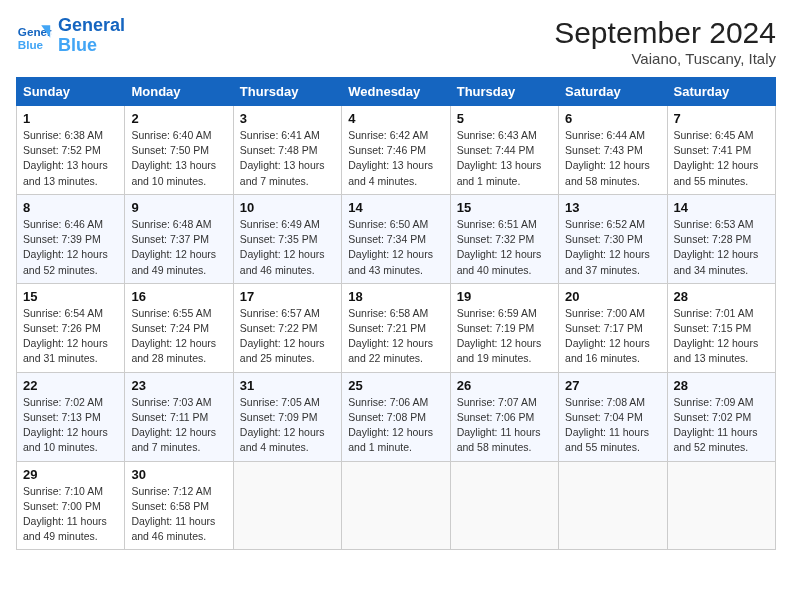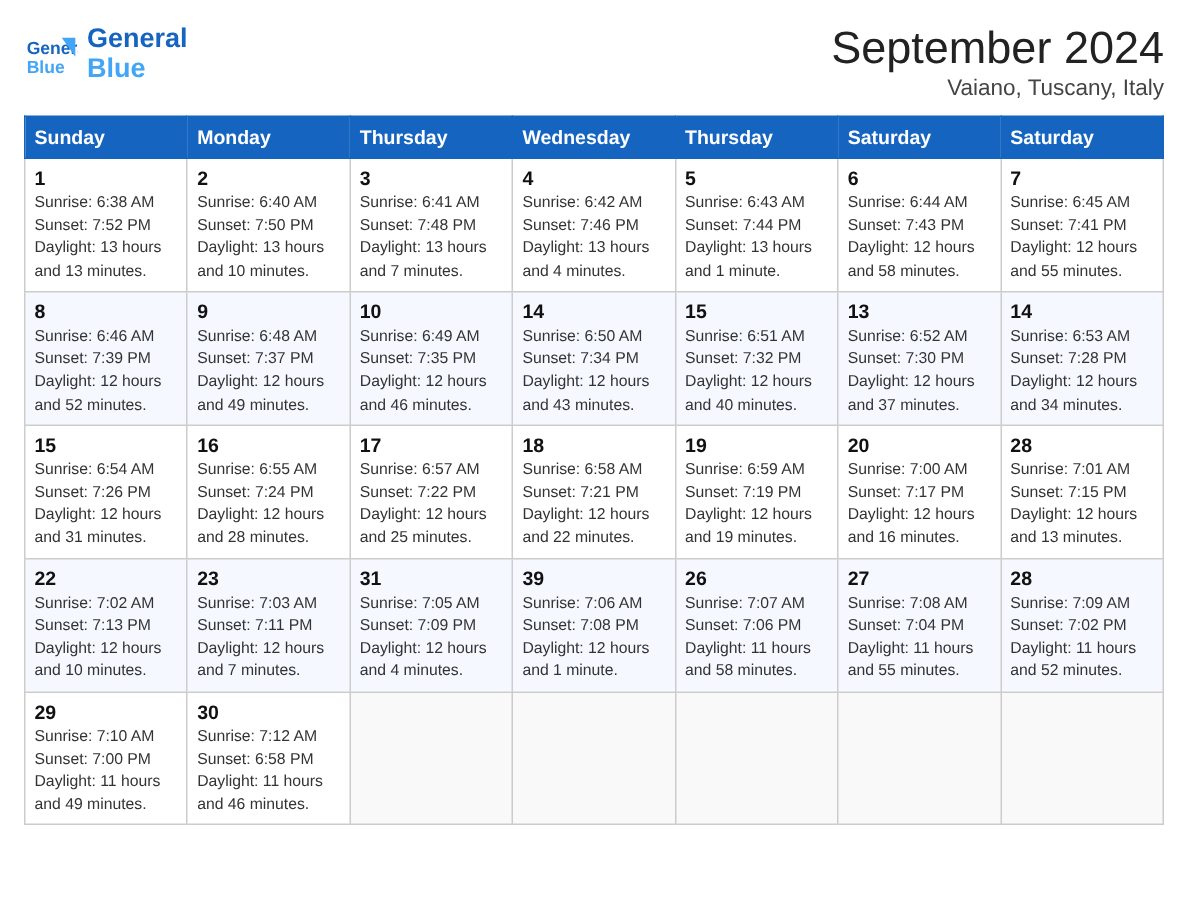--- a/index.html
+++ b/index.html
@@ -220,21 +220,21 @@
         </td>
         <td>
           <div class="day-num">23</div>
           <div class="day-detail">Sunrise: 7:03 AM<br>Sunset: 7:11 PM<br>Daylight: 12 hours and 7 minutes.</div>
         </td>
         <td>
           <div class="day-num">31</div>
           <div class="day-detail">Sunrise: 7:05 AM<br>Sunset: 7:09 PM<br>Daylight: 12 hours and 4 minutes.</div>
         </td>
         <td>
-          <div class="day-num">39</div>
+          <div class="day-num">25</div>
           <div class="day-detail">Sunrise: 7:06 AM<br>Sunset: 7:08 PM<br>Daylight: 12 hours and 1 minute.</div>
         </td>
         <td>
           <div class="day-num">26</div>
           <div class="day-detail">Sunrise: 7:07 AM<br>Sunset: 7:06 PM<br>Daylight: 11 hours and 58 minutes.</div>
         </td>
         <td>
           <div class="day-num">27</div>
           <div class="day-detail">Sunrise: 7:08 AM<br>Sunset: 7:04 PM<br>Daylight: 11 hours and 55 minutes.</div>
         </td>

